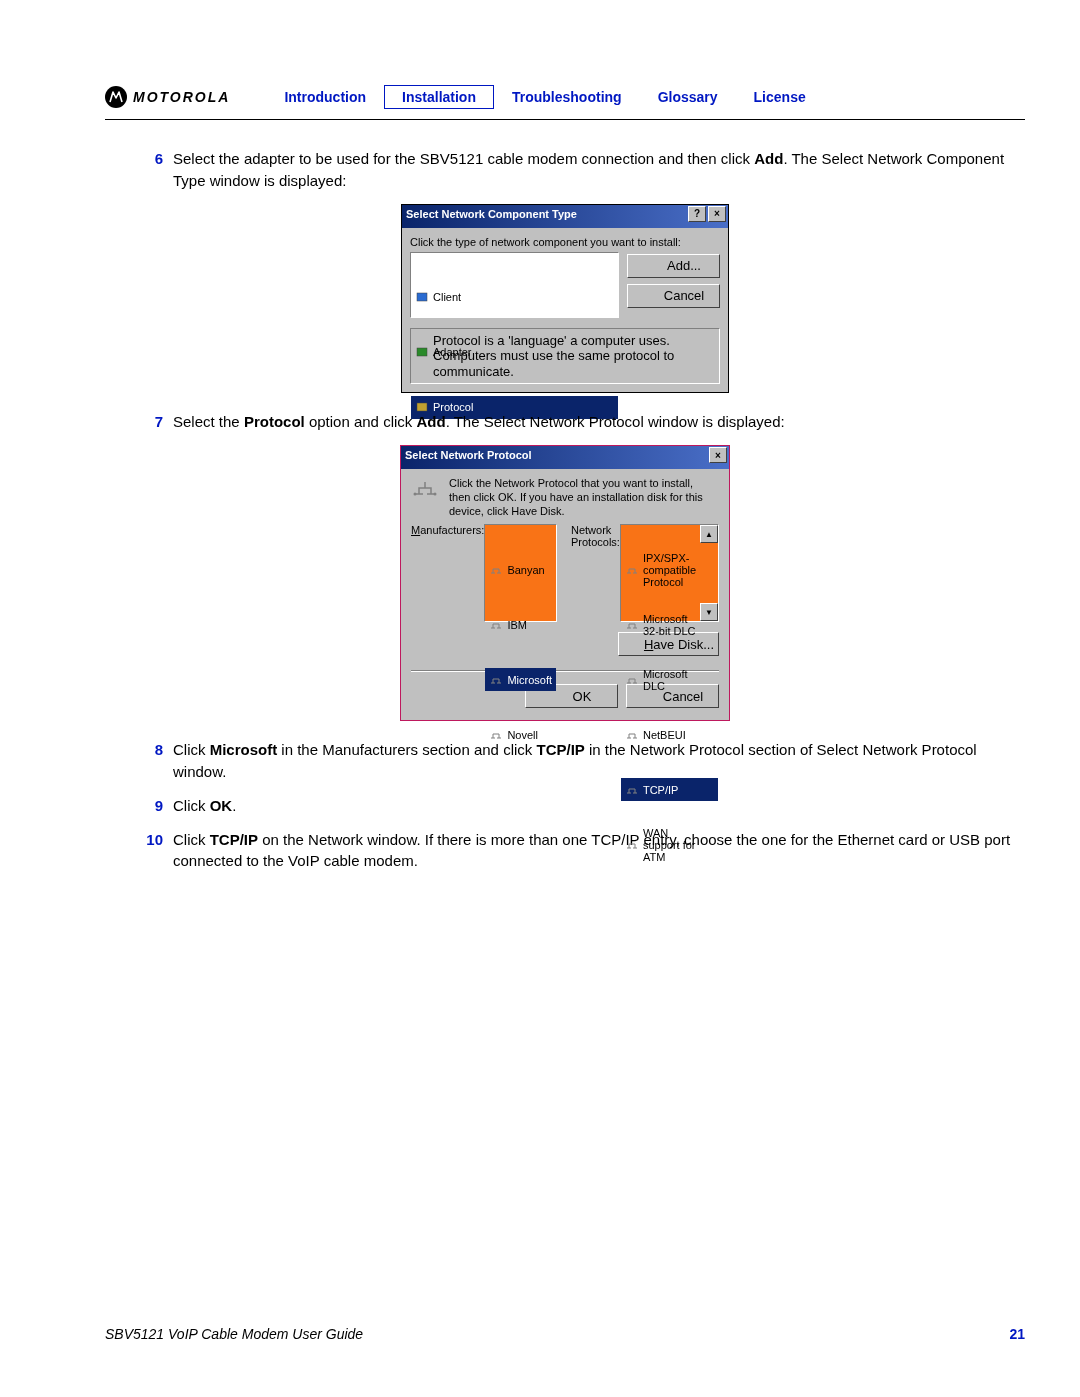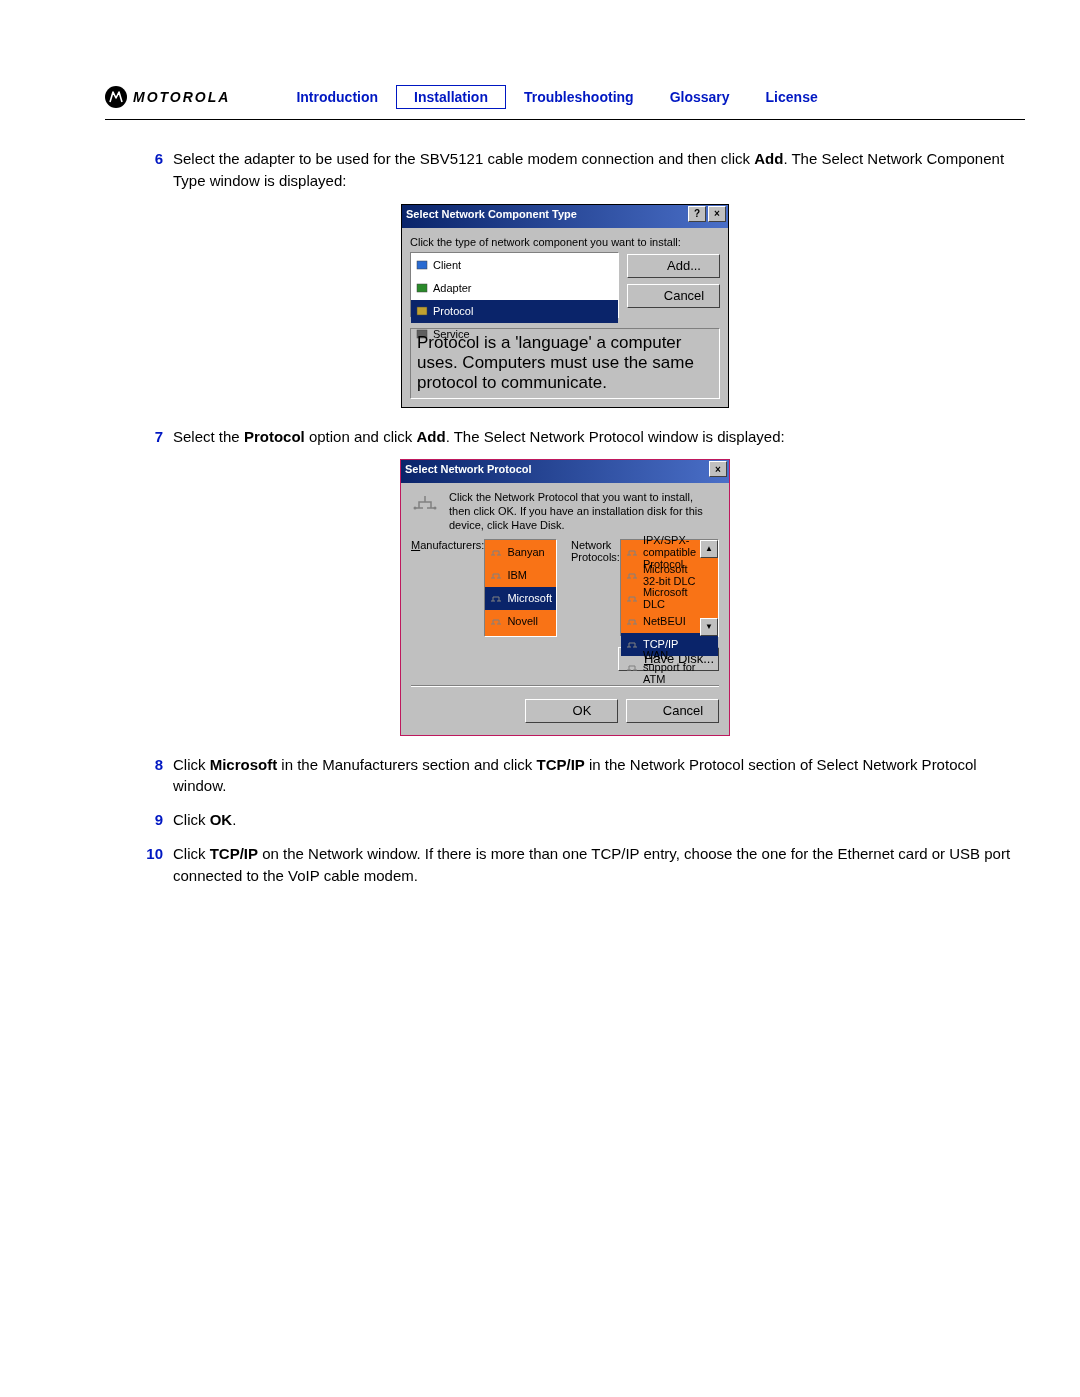--- a/index.html
+++ b/index.html
@@ -21,21 +21,21 @@
   .header-row {
     display: flex;
     align-items: center;
     gap: 8px;
     margin-bottom: 6px;
   }
   .logo-wrap {
     display: flex;
     align-items: center;
     gap: 6px;
-    margin-right: 40px;
+    margin-right: 28px;
   }
   .logo-circle {
     width: 22px;
     height: 22px;
     border-radius: 50%;
     background: #000;
     display: flex;
     align-items: center;
     justify-content: center;
   }
@@ -115,39 +115,40 @@
     background:#fff;
     border-top:1px solid #808080; border-left:1px solid #808080;
     border-right:1px solid #fff; border-bottom:1px solid #fff;
     height: 62px;
     padding:1px 0;
   }
   .list-item {
     display:flex; align-items:center; gap:4px;
     padding: 4px 4px;
     height: 15px;
+    margin-top: 32px;
   }
   .list-item.selected { background:#0a246a; color:#fff; }
   .li-icon { width:14px; height:12px; display:flex; align-items:center; justify-content:center; flex-shrink:0;}
   .dlg-btn-col { display:flex; flex-direction:column; gap:6px; padding-top:2px;}
   .win-btn {
     width: 70px; height: 22px;
     background:#c0c0c0;
     border-top:1px solid #fff; border-left:1px solid #fff;
     border-right:1px solid #404040; border-bottom:1px solid #404040;
     font-size:13px;
     display:flex; align-items:center; justify-content:center;padding-left:21px;
   }
   .desc-box {
     margin-top:10px;
     border-top:1px solid #808080; border-left:1px solid #808080;
     border-right:1px solid #fff; border-bottom:1px solid #fff;
-    padding: 4px 6px;
+    padding: 4px 22px;
     background:#c0c0c0;
-    font-size:17px;
+    font-size:13px;
     line-height:1.2;
   }
 
   
   .dlg2 {
     width: 328px;
     border: 1px solid #be185d;
     background:#c0c0c0;
     font-family: Tahoma, Arial, sans-serif;
     font-size:11px;
@@ -421,14 +422,18 @@
   </div>
   <div class="step-row">
     <div class="step-num">9</div>
     <div class="step-body" id="step-body-3"><span>Click </span><b>OK</b><span>.</span></div>
   </div>
   <div class="step-row">
     <div class="step-num">10</div>
     <div class="step-body" id="step-body-4"><span>Click </span><b>TCP/IP</b><span> on the Network window. If there is more than one TCP/IP entry, choose the one for the Ethernet card or USB port connected to the VoIP cable modem.</span></div>
   </div>
 
+  <div class="footer">
+    <span>SBV5121 VoIP Cable Modem User Guide</span>
+    <span class="page-num">21</span>
+  </div>
 
 </div>
 
 </body></html>

